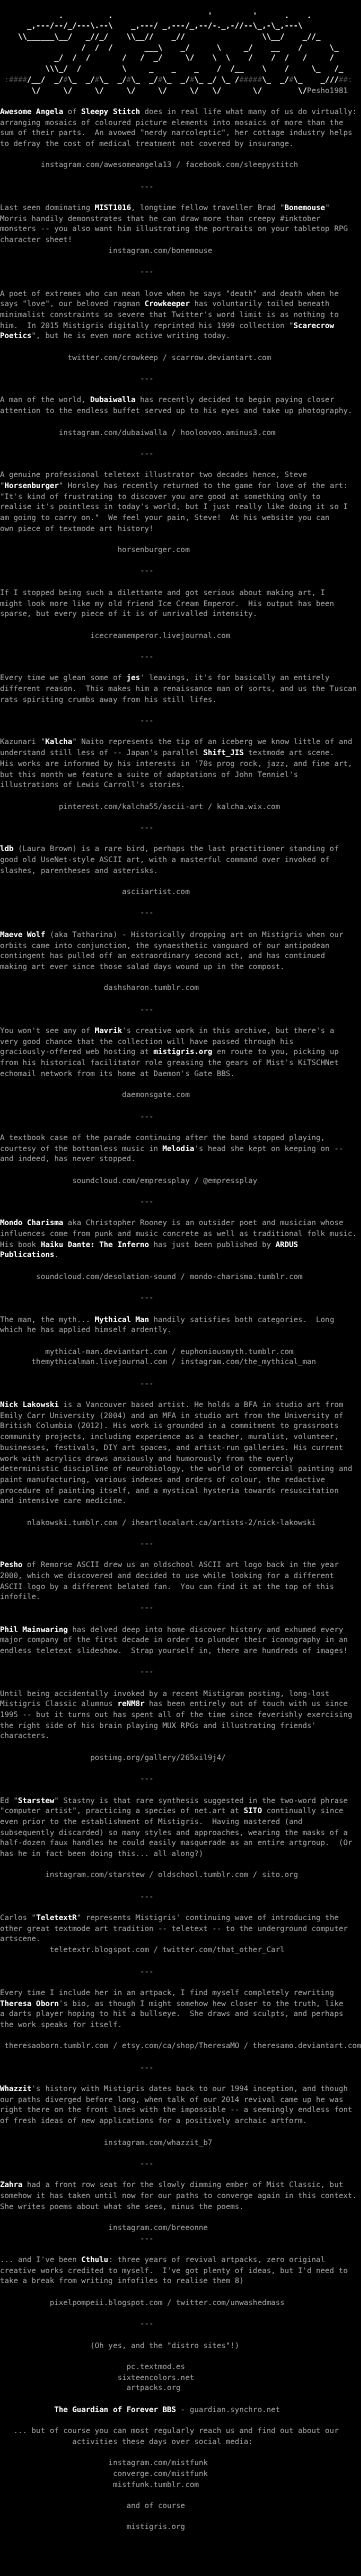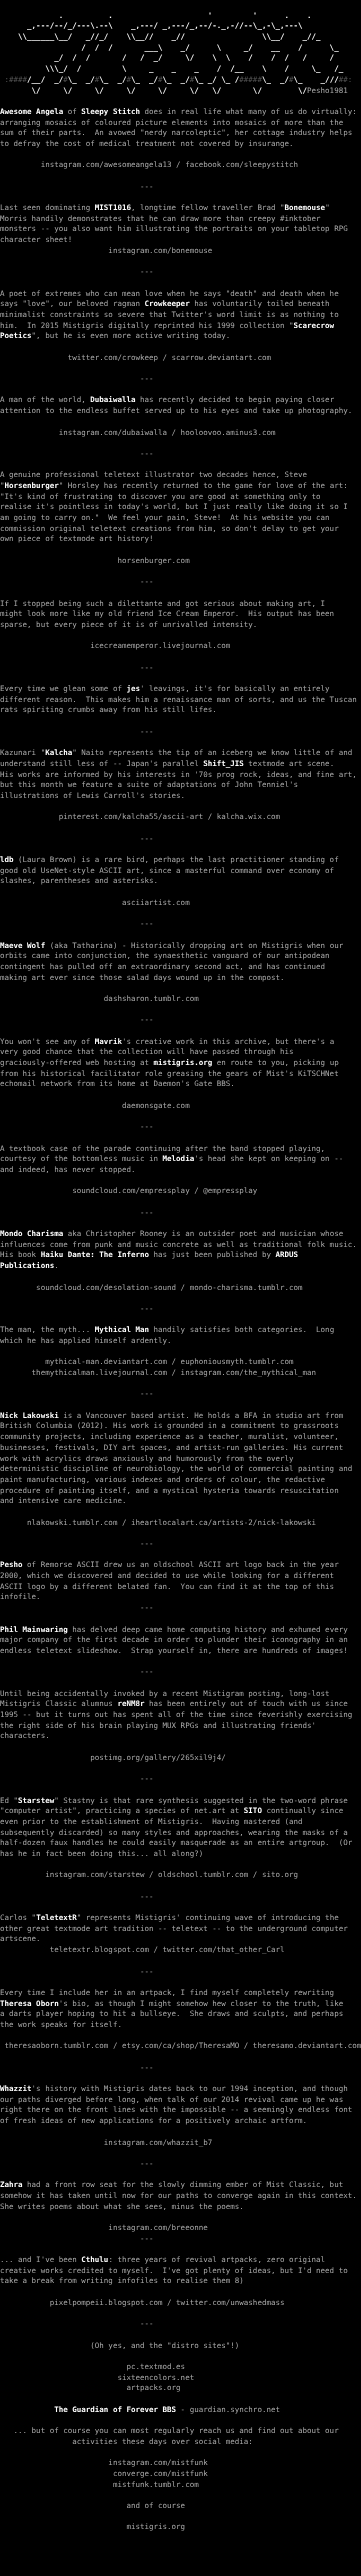--- a/index.html
+++ b/index.html
@@ -58,21 +58,20 @@
       <div class="line"></div>
       <div class="line"><span class="n">             instagram.com/dubaiwalla / hooloovoo.aminus3.com</span></div>
       <div class="line"></div>
       <div class="line"><span class="n">                               ---</span></div>
       <div class="line"></div>
       <div class="line"><span class="n">A genuine professional teletext illustrator two decades hence, Steve</span></div>
       <div class="line"><span class="n">"</span><span class="b">Horsenburger</span><span class="n">" Horsley has recently returned to the game for love of the art:</span></div>
       <div class="line"><span class="n">"It's kind of frustrating to discover you are good at something only to</span></div>
       <div class="line"><span class="n">realise it's pointless in today's world, but I just really like doing it so I</span></div>
       <div class="line"><span class="n">am going to carry on."  We feel your pain, Steve!  At his website you can</span></div>
-      <div class="line"><span class="n">commission original teletext creations from him, so don't delay to get your</span></div>
       <div class="line"><span class="n">own piece of textmode art history!</span></div>
       <div class="line"></div>
       <div class="line"><span class="n">                          horsenburger.com</span></div>
       <div class="line"></div>
       <div class="line"><span class="n">                               ---</span></div>
       <div class="line"></div>
       <div class="line"><span class="n">If I stopped being such a dilettante and got serious about making art, I</span></div>
       <div class="line"><span class="n">might look more like my old friend Ice Cream Emperor.  His output has been</span></div>
       <div class="line"><span class="n">sparse, but every piece of it is of unrivalled intensity.</span></div>
       <div class="line"></div>
@@ -81,30 +80,30 @@
       <div class="line"><span class="n">                               ---</span></div>
       <div class="line"></div>
       <div class="line"><span class="n">Every time we glean some of </span><span class="b">jes</span><span class="n">' leavings, it's for basically an entirely</span></div>
       <div class="line"><span class="n">different reason.  This makes him a renaissance man of sorts, and us the Tuscan</span></div>
       <div class="line"><span class="n">rats spiriting crumbs away from his still lifes.</span></div>
       <div class="line"></div>
       <div class="line"><span class="n">                               ---</span></div>
       <div class="line"></div>
       <div class="line"><span class="n">Kazunari "</span><span class="b">Kalcha</span><span class="n">" Naito represents the tip of an iceberg we know little of and</span></div>
       <div class="line"><span class="n">understand still less of -- Japan's parallel </span><span class="b">Shift_JIS</span><span class="n"> textmode art scene.</span></div>
-      <div class="line"><span class="n">His works are informed by his interests in '70s prog rock, ideas, and fine art,</span></div>
+      <div class="line"><span class="n">His works are informed by his interests in '70s prog rock, jazz, and fine art,</span></div>
       <div class="line"><span class="n">but this month we feature a suite of adaptations of John Tenniel's</span></div>
       <div class="line"><span class="n">illustrations of Lewis Carroll's stories.</span></div>
       <div class="line"></div>
       <div class="line"><span class="n">             pinterest.com/kalcha55/ascii-art / kalcha.wix.com</span></div>
       <div class="line"></div>
       <div class="line"><span class="n">                               ---</span></div>
       <div class="line"></div>
       <div class="line"><span class="b">ldb</span><span class="n"> (Laura Brown) is a rare bird, perhaps the last practitioner standing of</span></div>
-      <div class="line"><span class="n">good old UseNet-style ASCII art, since a masterful command over economy of</span></div>
+      <div class="line"><span class="n">good old UseNet-style ASCII art, with a masterful command over invoked of</span></div>
       <div class="line"><span class="n">slashes, parentheses and asterisks.</span></div>
       <div class="line"></div>
       <div class="line"><span class="n">                           asciiartist.com</span></div>
       <div class="line"></div>
       <div class="line"><span class="n">                               ---</span></div>
       <div class="line"></div>
       <div class="line"><span class="b">Maeve Wolf</span><span class="n"> (aka Tatharina) - Historically dropping art on Mistigris when our</span></div>
       <div class="line"><span class="n">orbits came into conjunction, the synaesthetic vanguard of our antipodean</span></div>
       <div class="line"><span class="n">contingent has pulled off an extraordinary second act, and has continued</span></div>
       <div class="line"><span class="n">making art ever since those salad days wound up in the compost.</span></div>
@@ -142,40 +141,41 @@
       <div class="line"></div>
       <div class="line"><span class="n">The man, the myth... </span><span class="b">Mythical Man</span><span class="n"> handily satisfies both categories.  Long</span></div>
       <div class="line"><span class="n">which he has applied himself ardently.</span></div>
       <div class="line"></div>
       <div class="line"><span class="n">          mythical-man.deviantart.com / euphoniousmyth.tumblr.com</span></div>
       <div class="line"><span class="n">       themythicalman.livejournal.com / instagram.com/the_mythical_man</span></div>
       <div class="line"></div>
       <div class="line"><span class="n">                               ---</span></div>
       <div class="line"></div>
       <div class="line"><span class="b">Nick Lakowski</span><span class="n"> is a Vancouver based artist. He holds a BFA in studio art from</span></div>
+      <div class="line"><span class="n">Emily Carr University (2004) and an MFA in studio art from the University of</span></div>
       <div class="line"><span class="n">British Columbia (2012). His work is grounded in a commitment to grassroots</span></div>
       <div class="line"><span class="n">community projects, including experience as a teacher, muralist, volunteer,</span></div>
       <div class="line"><span class="n">businesses, festivals, DIY art spaces, and artist-run galleries. His current</span></div>
       <div class="line"><span class="n">work with acrylics draws anxiously and humorously from the overly</span></div>
       <div class="line"><span class="n">deterministic discipline of neurobiology, the world of commercial painting and</span></div>
       <div class="line"><span class="n">paint manufacturing, various indexes and orders of colour, the redactive</span></div>
       <div class="line"><span class="n">procedure of painting itself, and a mystical hysteria towards resuscitation</span></div>
       <div class="line"><span class="n">and intensive care medicine.</span></div>
       <div class="line"></div>
       <div class="line"><span class="n">      nlakowski.tumblr.com / iheartlocalart.ca/artists-2/nick-lakowski</span></div>
       <div class="line"></div>
       <div class="line"><span class="n">                               ---</span></div>
       <div class="line"></div>
       <div class="line"><span class="b">Pesho</span><span class="n"> of Remorse ASCII drew us an oldschool ASCII art logo back in the year</span></div>
       <div class="line"><span class="n">2000, which we discovered and decided to use while looking for a different</span></div>
       <div class="line"><span class="n">ASCII logo by a different belated fan.  You can find it at the top of this</span></div>
       <div class="line"><span class="n">infofile.</span></div>
       <div class="line"><span class="n">                               ---</span></div>
       <div class="line"></div>
-      <div class="line"><span class="b">Phil Mainwaring</span><span class="n"> has delved deep came home computing history and exhumed every</span></div>
+      <div class="line"><span class="b">Phil Mainwaring</span><span class="n"> has delved deep into home discover history and exhumed every</span></div>
       <div class="line"><span class="n">major company of the first decade in order to plunder their iconography in an</span></div>
       <div class="line"><span class="n">endless teletext slideshow.  Strap yourself in, there are hundreds of images!</span></div>
       <div class="line"></div>
       <div class="line"><span class="n">                               ---</span></div>
       <div class="line"></div>
       <div class="line"><span class="n">Until being accidentally invoked by a recent Mistigram posting, long-lost</span></div>
       <div class="line"><span class="n">Mistigris Classic alumnus </span><span class="b">reNM8r</span><span class="n"> has been entirely out of touch with us since</span></div>
       <div class="line"><span class="n">1995 -- but it turns out has spent all of the time since feverishly exercising</span></div>
       <div class="line"><span class="n">the right side of his brain playing MUX RPGs and illustrating friends'</span></div>
       <div class="line"><span class="n">characters.</span></div>

